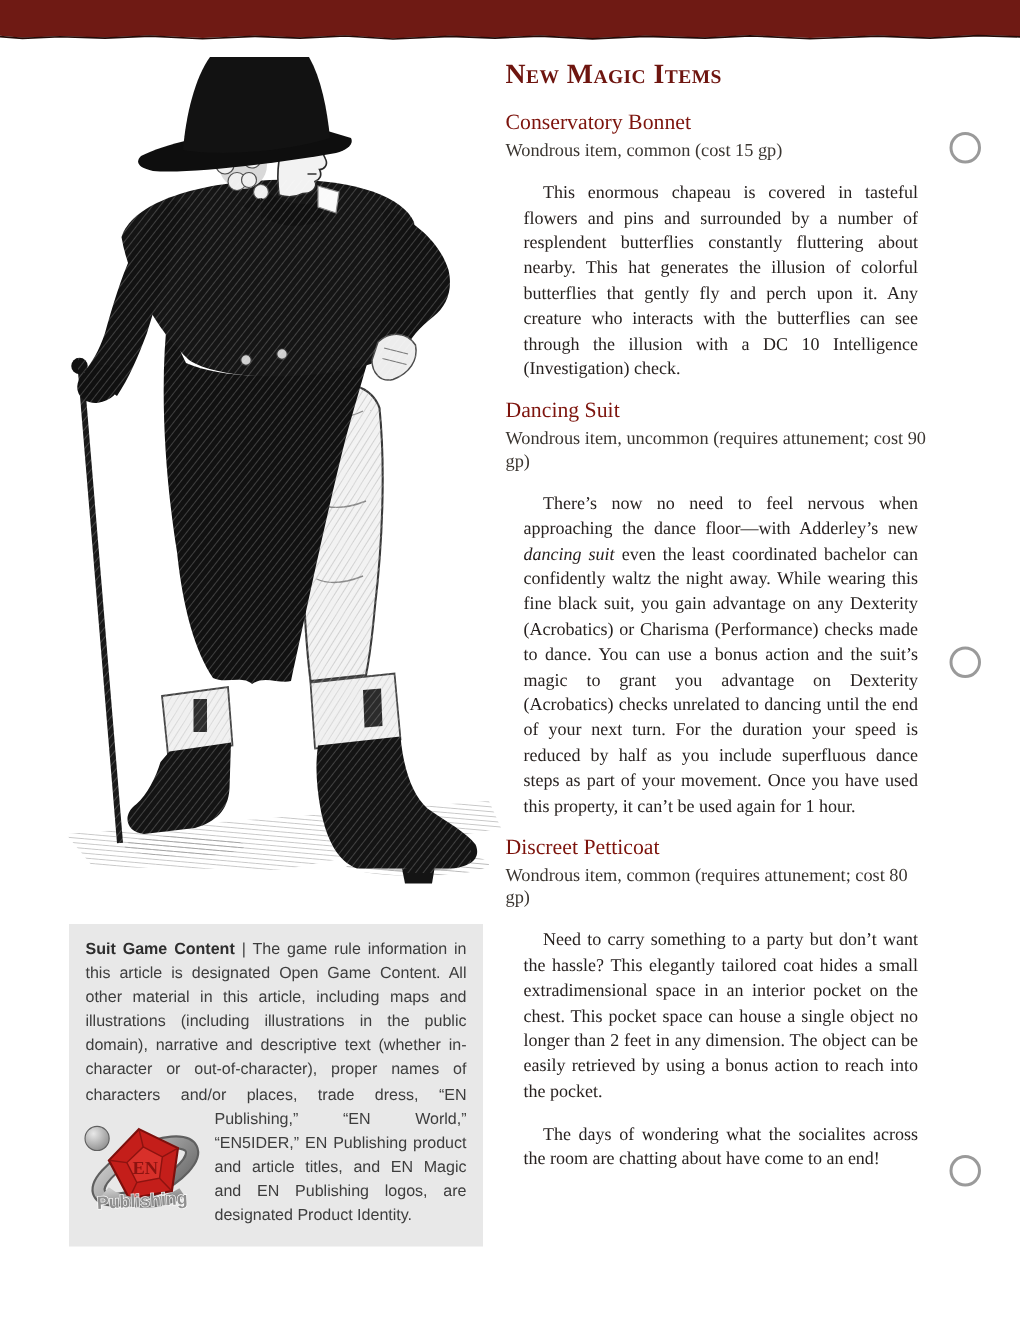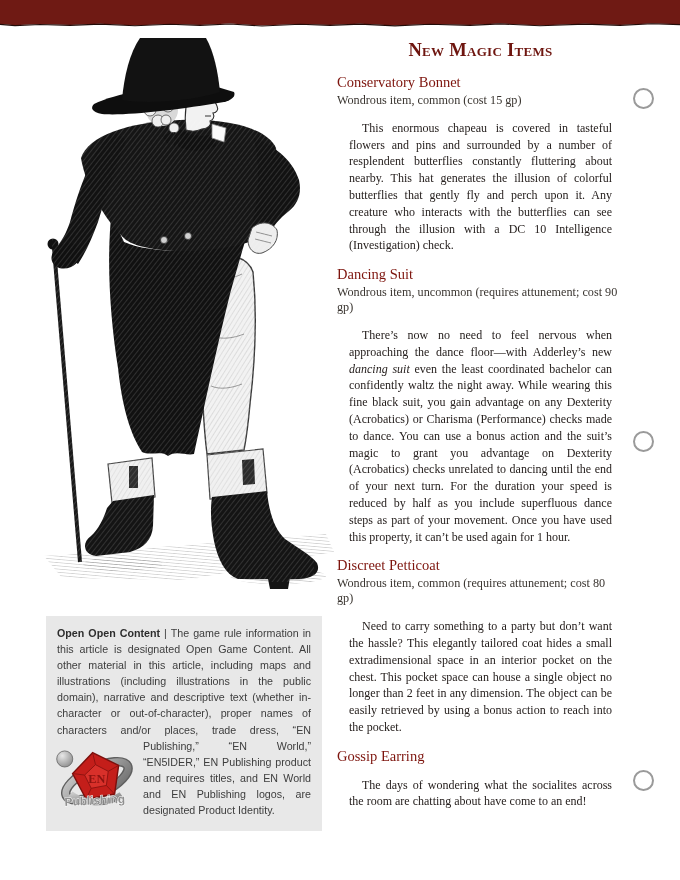--- a/index.html
+++ b/index.html
@@ -18,21 +18,21 @@
     background:var(--ogl_box_bg,#e8e8e8);padding:9px 11px 10px 11px;
     font-family:"Liberation Sans","DejaVu Sans",sans-serif;
     font-size:10.7px;line-height:16.1px;color:#3d3d3d;text-align:justify;
   }
   .ogl-box strong{color:#2d2d2d;}
   .logo-float{float:left;width:82px;height:70px;margin:3px 7px 10px -3px;}
   
   .content{position:absolute;left:337px;top:40px;width:287px;}
   .section-title{
     margin:0 0 13px 0;font-size:18.5px;font-weight:bold;font-variant:small-caps;
-    letter-spacing:.3px;color:var(--section_title,#6e150f);text-align:center;
+    letter-spacing:.3px;color:var(--section_title,#6e150f);
   }
   .item{margin:0 0 12px 0;}
   .item-title{margin:0 0 2px 0;font-size:14.5px;font-weight:normal;color:var(--item_title,#7d140d);}
   .item-type{margin:0 0 3px 0;font-size:12.2px;color:#3a3530;line-height:1.22;}
   .item-body{margin:12px;font-size:12px;line-height:16.8px;color:#27211f;text-align:justify;text-indent:13px;}
   .item-body em{font-style:italic;}
   
   .circle-marker{
     position:absolute;left:633px;width:21px;height:21px;border-radius:50%;
     border:2px solid var(--circle_stroke,#999999);background:#fff;box-sizing:border-box;
@@ -128,21 +128,21 @@
     <polygon points="214,424 226,423 227,448 215,449" fill="#2b2b2b"></polygon>
     <path d="M184,461 L239,455 C241,477 247,494 257,503 C270,512 283,519 289,527 C293,536 286,542 272,543 L210,543 C197,538 190,524 186,505 C183,489 182,474 184,461 Z" fill="#141414"></path>
     <path d="M240,543 L262,541 L260,553 L242,553 Z" fill="#141414"></path>
   </g>
 
   <rect x="24" y="84" width="262" height="462" fill="url(#sheen)"></rect>
 </svg>
 
 <aside class="ogl-box">
   <p style="margin:0">
-    <strong>Open Open Content</strong>
+    <strong>Suit Game Content</strong>
     <span>|</span>
     <span>The game rule information in this article is designated Open Game Content. All other material in this article, including maps and illustrations (including illustrations in the public domain), narrative and descriptive text (whether in-character or out-of-character), proper names of characters and/or places, trade dress, “EN Publishing,” “EN World,”</span>
     <span class="logo-float">
       <svg viewBox="0 0 84 74" width="82" height="70">
         <defs>
           <radialGradient id="ballGrad" cx="35%" cy="30%" r="80%">
             <stop offset="0%" stop-color="#e8e8e8"></stop>
               <stop offset="100%" stop-color="#8a8a8a"></stop>
           </radialGradient>
           <linearGradient id="ringGrad" x1="0" y1="0" x2="1" y2="1">
@@ -154,21 +154,21 @@
         <ellipse cx="44" cy="42" rx="36" ry="14" transform="rotate(-26 44 42)" fill="none" stroke="url(#ringGrad)" stroke-width="7"></ellipse>
         <polygon points="39.5,12.4 67,25.8 62.7,56.1 32.6,61.4 18.3,34.4" fill="#c41e1a" stroke="#7c0f0c" stroke-width="1.5"></polygon>
         <polygon points="42.5,25 56,32 54,47 38,50 31,36" fill="#d8302a" stroke="#8c1310" stroke-width="1"></polygon>
         <path d="M39.5,12.4 L42.5,25 M67,25.8 L56,32 M62.7,56.1 L54,47 M32.6,61.4 L38,50 M18.3,34.4 L31,36" stroke="#8c1310" stroke-width="1"></path>
         <text x="44" y="44" text-anchor="middle" font-family="Liberation Serif,serif" font-size="13" font-weight="bold" fill="#8c1310">EN</text>
         <path d="M16,56 C28,66 54,68 70,57" stroke="url(#ringGrad)" stroke-width="7" fill="none"></path>
         <circle cx="10" cy="19" r="8.5" fill="url(#ballGrad)" stroke="#5f5f5f" stroke-width="0.8"></circle>
         <text x="42" y="67" text-anchor="middle" font-family="Liberation Sans,sans-serif" font-size="12.5" font-weight="bold" fill="#8f8f8f" stroke="#ffffff" stroke-width="0.9" paint-order="stroke" transform="rotate(-3 42 67)">Publishing</text>
       </svg>
     </span>
-    <span>“EN5IDER,” EN Publishing product and requires titles, and EN World and EN Publishing logos, are designated Product Identity.</span>
+    <span>“EN5IDER,” EN Publishing product and article titles, and EN Magic and EN Publishing logos, are designated Product Identity.</span>
   </p>
 </aside>
 
 <main class="content">
   <h1 class="section-title">New Magic Items</h1>
   <div id="items">
   <section class="item">
     <h2 class="item-title">Conservatory Bonnet</h2>
     <p class="item-type">Wondrous item, common (cost 15 gp)</p>
     <p class="item-body"><span>This enormous chapeau is covered in tasteful flowers and pins and surrounded by a number of resplendent butterflies constantly fluttering about nearby. This hat generates the illusion of colorful butterflies that gently fly and perch upon it. Any creature who interacts with the butterflies can see through the illusion with a DC 10 Intelligence (Investigation) check.</span></p>
@@ -180,21 +180,20 @@
     <p class="item-body"><span>There’s now no need to feel nervous when approaching the dance floor—with Adderley’s new </span><em>dancing suit</em><span> even the least coordinated bachelor can confidently waltz the night away. While wearing this fine black suit, you gain advantage on any Dexterity (Acrobatics) or Charisma (Performance) checks made to dance. You can use a bonus action and the suit’s magic to grant you advantage on Dexterity (Acrobatics) checks unrelated to dancing until the end of your next turn. For the duration your speed is reduced by half as you include superfluous dance steps as part of your movement. Once you have used this property, it can’t be used again for 1 hour.</span></p>
   </section>
 
   <section class="item">
     <h2 class="item-title">Discreet Petticoat</h2>
     <p class="item-type">Wondrous item, common (requires attunement; cost 80 gp)</p>
     <p class="item-body"><span>Need to carry something to a party but don’t want the hassle? This elegantly tailored coat hides a small extradimensional space in an interior pocket on the chest. This pocket space can house a single object no longer than 2 feet in any dimension. The object can be easily retrieved by using a bonus action to reach into the pocket.</span></p>
   </section>
 
   <section class="item">
-    <h2 class="item-title">Gossip Earring</h2>
     <p class="item-body"><span>The days of wondering what the socialites across the room are chatting about have come to an end!</span></p>
   </section>
 </div>
 </main>
 
 <div class="circle-marker cm1"></div>
 <div class="circle-marker cm2"></div>
 <div class="circle-marker cm3"></div>
 
 </body></html>

